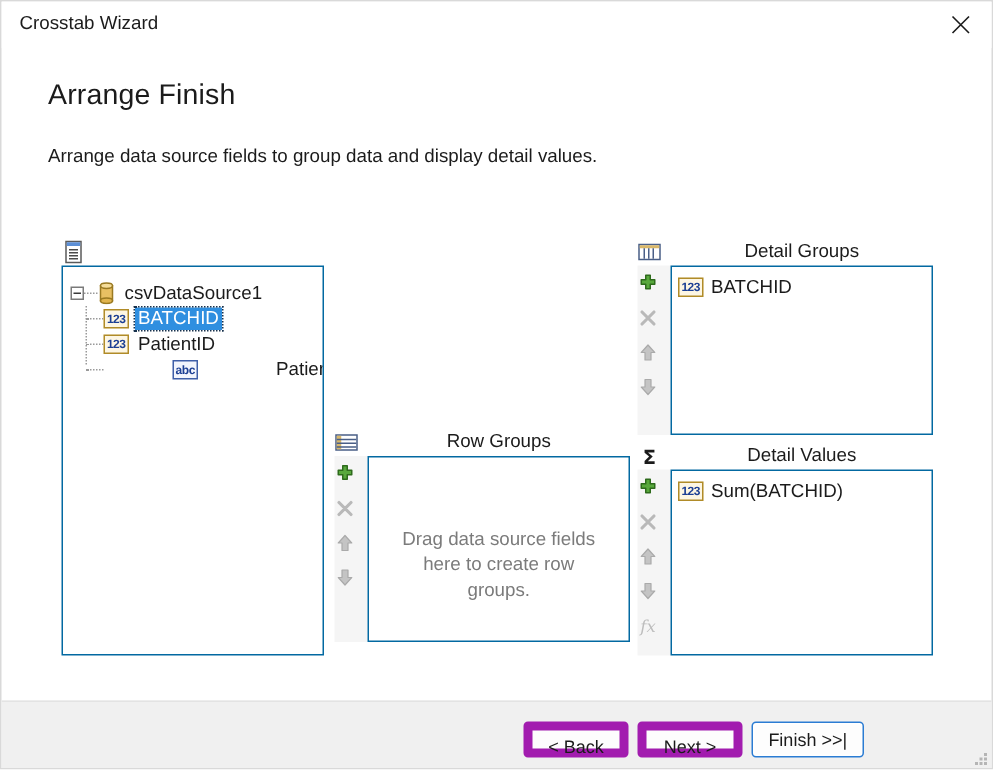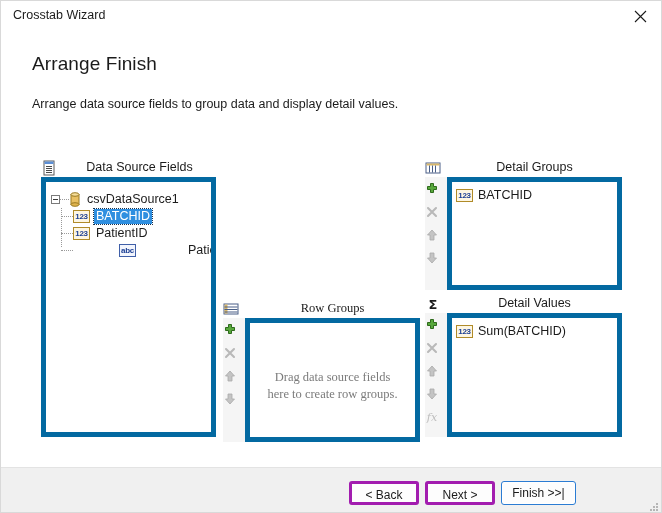--- a/index.html
+++ b/index.html
@@ -78,21 +78,21 @@
     position: absolute;
     top: 0;
     font-size: 12.5px;
     color: #1b1b1b;
     text-align: center;
     white-space: nowrap;
   }
   .listbox {
     position: absolute;
     background: #ffffff;
-    border: 5px solid #0369a1;
+    border: 1px solid #0369a1;
     box-sizing: border-box;
     overflow: hidden;
   }
   .toolstrip {
     position: absolute;
     background: #f5f5f5;
     box-sizing: border-box;
   }
   .toolbtn {
     position: absolute;
@@ -206,21 +206,21 @@
     width: 662px; height: 47px;
     background: #f0f0f0;
     border-top: 1px solid #e3e3e3;
     box-sizing: border-box;
   }
   .wbtn {
     position: absolute;
     top: 13px;
     height: 24px;
     background: #fdfdfd;
-    border: 3px solid #a21caf;
+    border: 6px solid #a21caf;
     border-radius: 3px;
     box-sizing: border-box;
     font-family: "Liberation Sans", sans-serif;
     font-size: 12px;
     color: #1b1b1b;
     text-align: center;
     line-height: 22px;
     cursor: default;
     padding: 0;
   }
@@ -257,21 +257,20 @@
       <span class="panel-head-icon">
         <svg width="16" height="16" viewBox="0 0 16 16">
           <rect x="3" y="1" width="10" height="14" fill="#ffffff" stroke="#5a5a5a" stroke-width="1"></rect>
           <rect x="3.5" y="1.5" width="9" height="2.5" fill="#5c8fd6"></rect>
           <rect x="5" y="6" width="6" height="1" fill="#4a4a4a"></rect>
           <rect x="5" y="8" width="6" height="1" fill="#4a4a4a"></rect>
           <rect x="5" y="10" width="6" height="1" fill="#4a4a4a"></rect>
           <rect x="5" y="12" width="6" height="1" fill="#4a4a4a"></rect>
         </svg>
       </span>
-      <span class="panel-head-label" style="left:22px; width:153px;">Data Source Fields</span>
     </div>
 
     <div class="listbox" style="left:0; top:17px; width:175px; height:260px;">
       <div id="tree">
 
         <div class="vdots" style="left:15px; top:26px; height:39px;"></div>
 
         <div class="tree-row" style="left:5px; top:9px;">
           <span class="expander"></span>
           <span class="dotline short"></span>
@@ -345,21 +344,21 @@
     </div>
 
     <div class="listbox" style="left:22px; top:17px; width:175px; height:113px;">
       <div class="list-item" style="top:5px;">
         <span class="badge">123</span>
         <span class="lbl">BATCHID</span>
       </div>
     </div>
   </div>
 
-  <div class="panel" style="left:222px; top:300px; width:197px; height:141px;font-family:Liberation Serif, serif;">
+  <div class="panel" style="left:222px; top:286px; width:197px; height:141px;">
 
     <div class="panel-head" style="width:197px;">
       <span class="panel-head-icon">
         <svg width="16" height="16" viewBox="0 0 16 16">
           <rect x="1" y="3" width="14" height="10" fill="#ffffff" stroke="#4a5f87" stroke-width="1"></rect>
           <rect x="1.5" y="3.5" width="3" height="9" fill="#d9b86a"></rect>
           <rect x="1.5" y="5.5" width="13" height="1" fill="#4a5f87"></rect>
           <rect x="1.5" y="8" width="13" height="1" fill="#4a5f87"></rect>
           <rect x="1.5" y="10.5" width="13" height="1" fill="#4a5f87"></rect>
         </svg>

